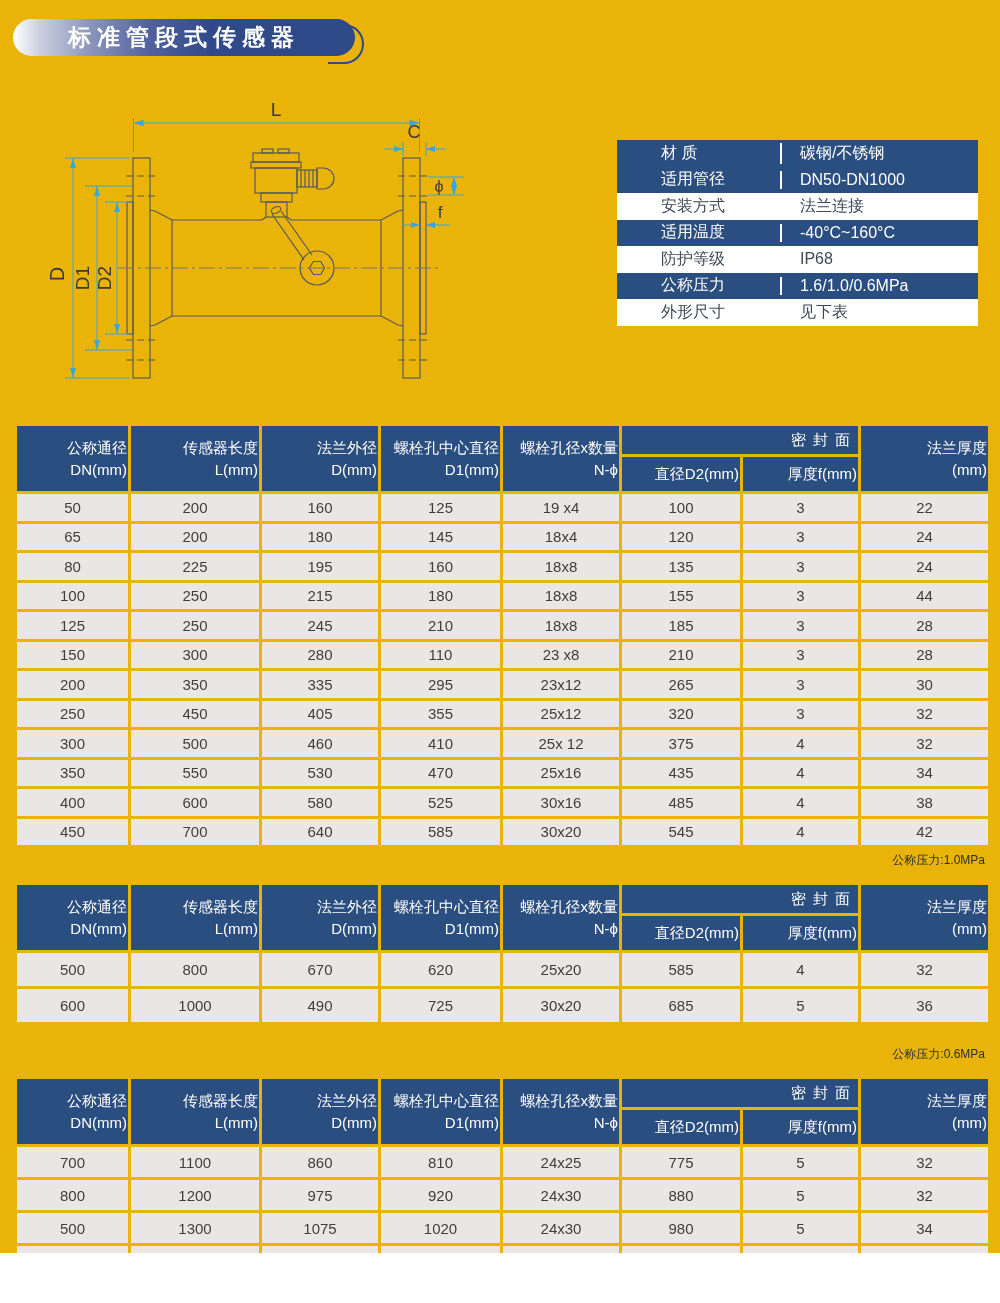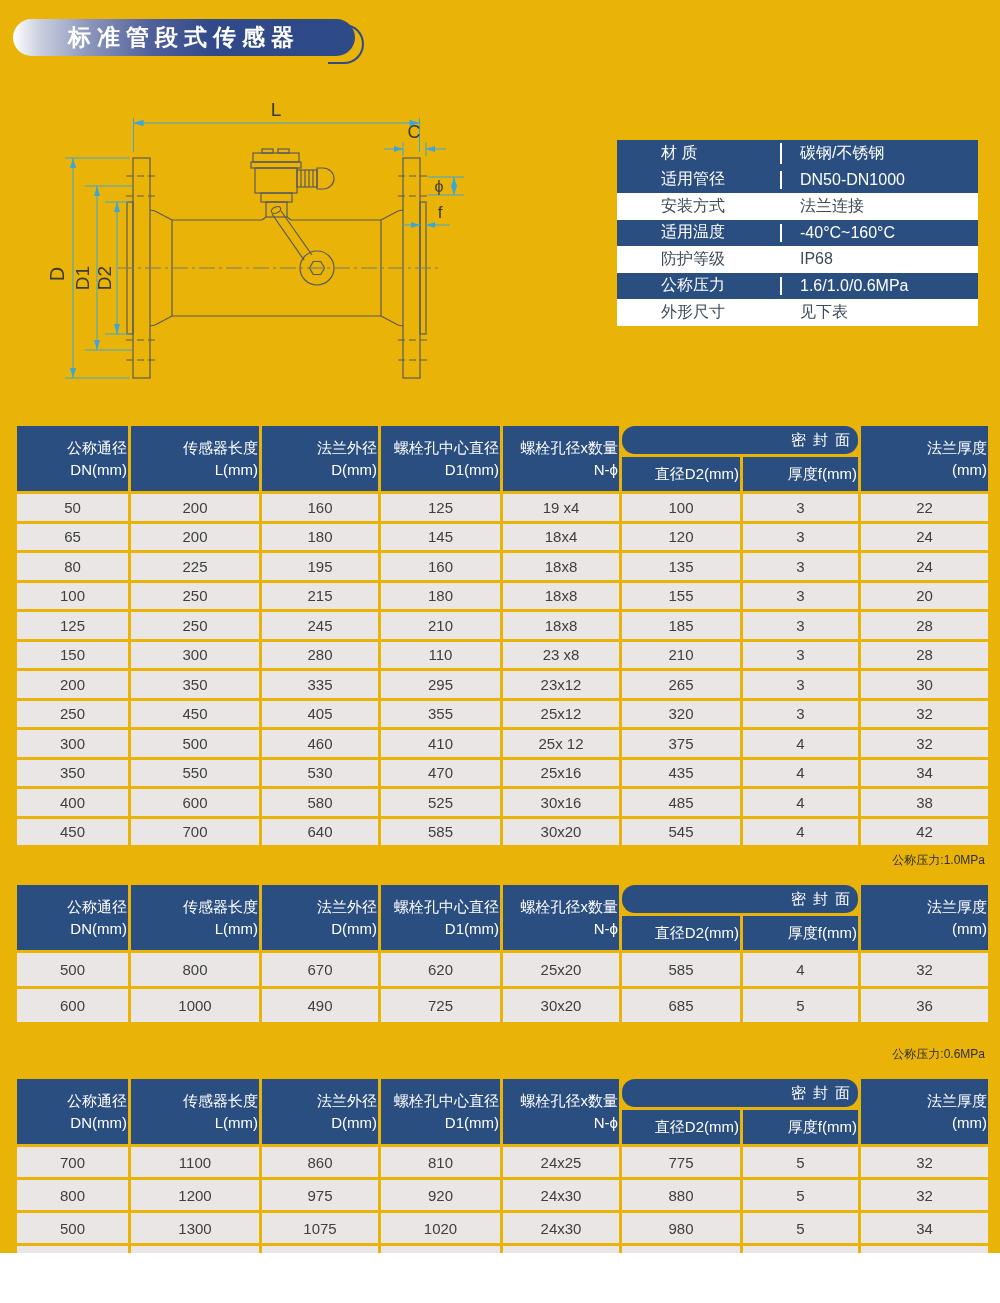--- a/index.html
+++ b/index.html
@@ -26,21 +26,21 @@
   .spec-row.light{background:#ffffff;color:#3d4a57;}
   .spec-label{width:141px;padding-left:22px;box-sizing:border-box;}
   .spec-value{flex:1;padding-left:18px;border-left:2px solid #ffffff;box-sizing:border-box;}
   .spec-row.light .spec-value{border-left:2px solid transparent;}
 
   
   .dtable{position:absolute;left:14px;width:971px;border-collapse:separate;border-spacing:3px;table-layout:fixed;}
   .tbl1{top:423px;} .tbl2{top:882px;} .tbl3{top:1076px;}
   .dtable th{background:#2b4e81;color:#ffffff;font-weight:normal;font-size:15px;
              text-align:right;vertical-align:middle;line-height:1.45;padding:2px 1px;}
-  .dtable th.group{height:24px;letter-spacing:7px;border-radius:13px;}
+  .dtable th.group{height:24px;letter-spacing:7px;}
   .dtable th.sub{height:30px;}
   .dtable td{background:#e9e6e5;color:#3f3f3f;font-size:15px;text-align:center;vertical-align:middle;}
   .tbl1 td{height:24.5px;}
   .tbl2 td{height:31px;}
   .tbl3 td{height:28px;}
   .c1{width:111px;} .c2{width:128px;} .c3{width:116px;} .c4{width:119px;}
   .c5{width:116px;} .c6{width:118px;} .c7{width:115px;} .c8{width:127px;}
 
   .pressure-label{position:absolute;left:14px;width:971px;text-align:right;
                   font-size:12px;color:#2f2f2f;}
@@ -231,21 +231,21 @@
           <td>24</td>
         </tr>
         <tr>
           <td>100</td>
           <td>250</td>
           <td>215</td>
           <td>180</td>
           <td>18x8</td>
           <td>155</td>
           <td>3</td>
-          <td>20</td>
+          <td>44</td>
         </tr>
         <tr>
           <td>125</td>
           <td>250</td>
           <td>245</td>
           <td>210</td>
           <td>18x8</td>
           <td>185</td>
           <td>3</td>
           <td>28</td>

